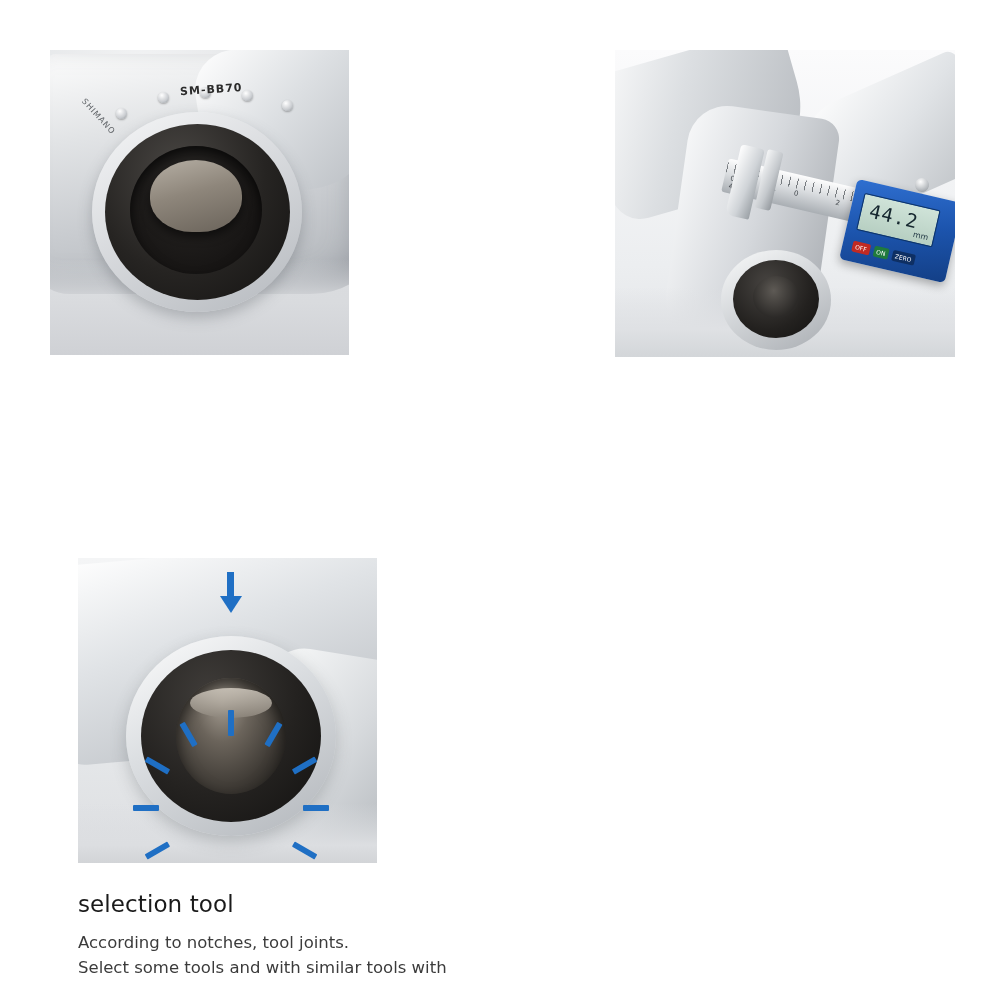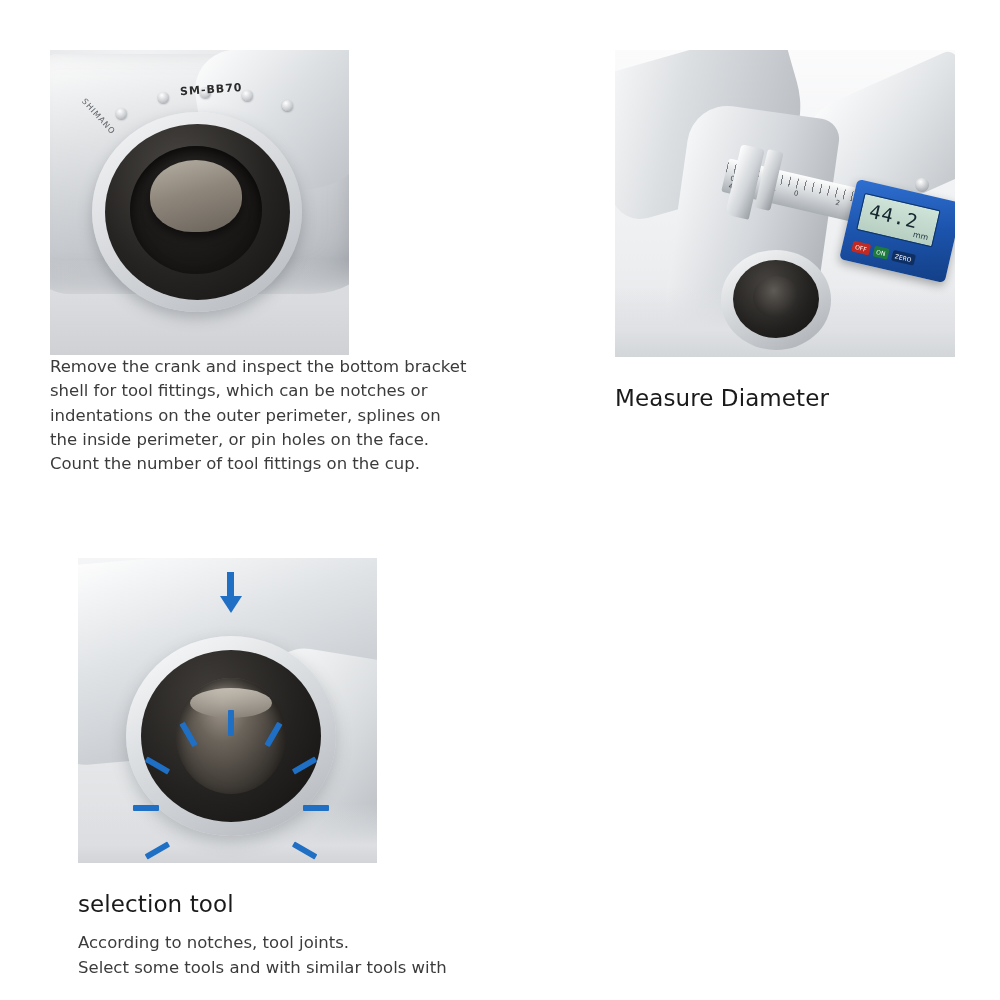--- a/index.html
+++ b/index.html
@@ -379,25 +379,20 @@
         <div class="cupA-inner"></div>
         <div class="plugA"></div>
         <div class="pinA" style="left:108px; top:42px;"></div>
         <div class="pinA" style="left:150px; top:37px;"></div>
         <div class="pinA" style="left:192px; top:40px;"></div>
         <div class="pinA" style="left:232px; top:50px;"></div>
         <div class="pinA" style="left:66px; top:58px;"></div>
         <div class="labelA">SM-BB70</div>
         <div class="labelA2">SHIMANO</div>
       </div>
-      <div class="body-text">Remove the crank and inspect the bottom bracket
-shell for tool fittings, which can be notches or
-indentations on the outer perimeter, splines on
-the inside perimeter, or pin holes on the face.
-Count the number of tool fittings on the cup.</div>
     </div>
 
     <div class="cell cell-b">
       <div class="photo photo-b">
         <div class="bgB"></div>
         <div class="tubeB1"></div>
         <div class="tubeB3"></div>
         <div class="tubeB2"></div>
         <div class="shadowB"></div>
         <div class="cupB"></div>
@@ -415,21 +410,20 @@
             <div class="lcd-val">44.2</div>
             <div class="lcd-unit">mm</div>
           </div>
           <div class="btnrow">
             <span class="cbtn red">OFF</span>
             <span class="cbtn green">ON</span>
             <span class="cbtn">ZERO</span>
           </div>
         </div>
       </div>
-      <div class="heading">Measure Diameter</div>
     </div>
 
     <div class="cell cell-c">
       <div class="photo photo-c">
         <div class="bgC"></div>
         <div class="frameC"></div>
         <div class="frameC2"></div>
         <div class="shadowC"></div>
         <div class="cupC"></div>
         <div class="cupC-ring"></div>

